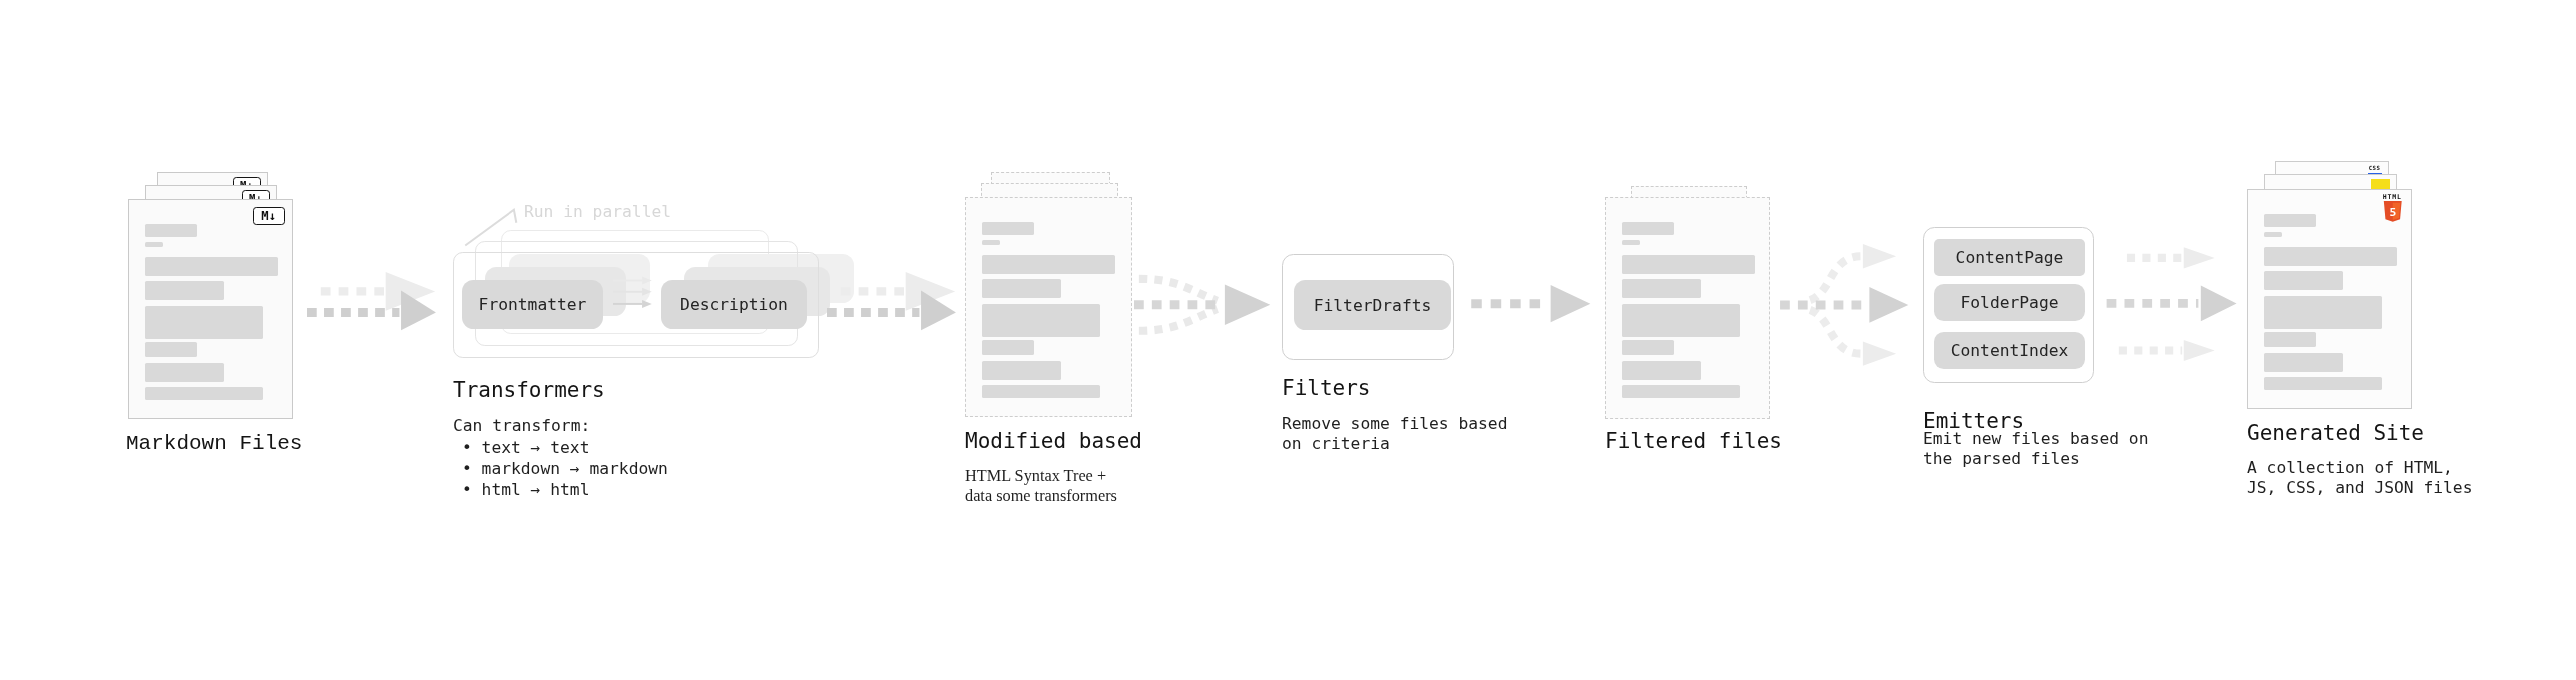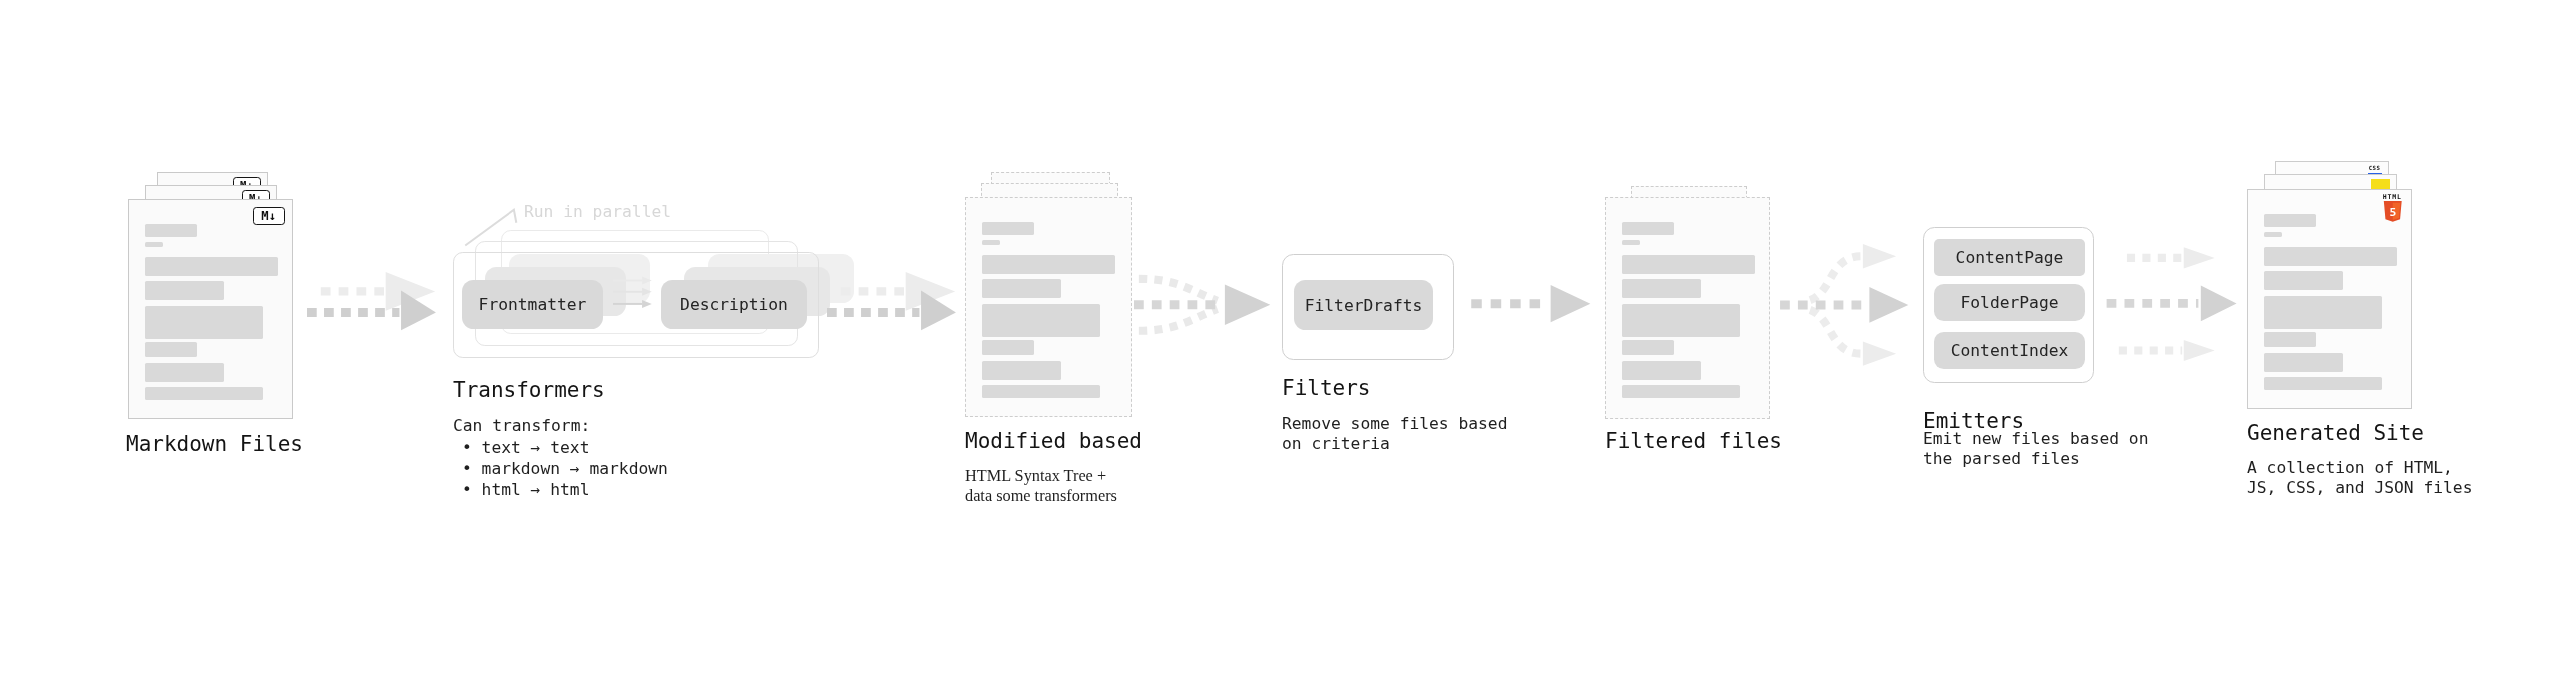--- a/index.html
+++ b/index.html
@@ -45,21 +45,21 @@
       <div class="md-badge" style="right:7.3px;top:7.3px;width:32px;height:18px;font-size:12.2px;">M↓</div>
     <div class="skel" style="left: 16.3px; top: 24.4px; height: 13px; width: 52px;"></div>
         <div class="skel" style="left: 16.3px; top: 42px; height: 4.9px; width: 18px;"></div>
         <div class="skel" style="left: 16.3px; top: 57px; height: 18.7px; width: 133px;"></div>
         <div class="skel" style="left: 16.3px; top: 81px; height: 18.7px; width: 79px;"></div>
         <div class="skel" style="left: 16.3px; top: 106px; height: 32.5px; width: 118px;"></div>
         <div class="skel" style="left: 16.3px; top: 142px; height: 14.6px; width: 52px;"></div>
         <div class="skel" style="left: 16.3px; top: 163px; height: 18.7px; width: 79px;"></div>
         <div class="skel" style="left: 16.3px; top: 187px; height: 13px; width: 118px;"></div>
       </div>
-    <div class="stage-label" style="left:126px;top:432px;">Markdown Files</div>
+    <div class="stage-label" style="left:126px;top:432px;font-family:Liberation Mono, monospace;">Markdown Files</div>
   </div>
 
   <svg class="abs" style="left:307px;top:254px;" width="133" height="78" viewBox="0 0 164 96">
     <g fill="none">
       <line x1="17" y1="46" x2="96" y2="46" stroke="#ececec" stroke-width="10" stroke-dasharray="12 10"></line>
       <polygon points="97,22 158,46 97,70" fill="#ececec"></polygon>
       <line x1="0" y1="72" x2="114" y2="72" stroke="#cfcfcf" stroke-width="11" stroke-dasharray="12 9"></line>
       <polygon points="116,45 159,72 116,94" fill="#cfcfcf"></polygon>
     </g>
   </svg>
@@ -133,21 +133,21 @@
     <g fill="none">
       <path d="M6,13 C55,13 70,28 103,40" stroke="#e9e9e9" stroke-width="10" stroke-dasharray="10 9"></path>
       <path d="M6,77 C55,77 70,62 103,50" stroke="#e9e9e9" stroke-width="10" stroke-dasharray="10 9"></path>
       <line x1="0" y1="45" x2="105" y2="45" stroke="#d6d6d6" stroke-width="11" stroke-dasharray="12 10"></line>
       <polygon points="112,20 168,45 112,70" fill="#d2d2d2"></polygon>
     </g>
   </svg>
 
   <div>
     <div class="panel" style="left:1282px;top:254px;width:172px;height:106px;"></div>
-    <div class="pill" style="left:1294px;top:280px;width:139px;height:50px;">FilterDrafts</div>
+    <div class="pill" style="left:1294px;top:280px;width:157px;height:50px;">FilterDrafts</div>
     <div class="stage-label" style="left:1282px;top:376px;">Filters</div>
     <div class="stage-desc" style="left:1282px;top:414px;">
       <div>Remove some files based</div>
       <div>on criteria</div>
     </div>
   </div>
 
   <svg class="abs" style="left:1471px;top:281px;" width="122" height="47" viewBox="0 0 150 58">
     <line x1="0" y1="28" x2="96" y2="28" stroke="#d2d2d2" stroke-width="11" stroke-dasharray="13 11"></line>
     <polygon points="98,5 147,28 98,51" fill="#d2d2d2"></polygon>

